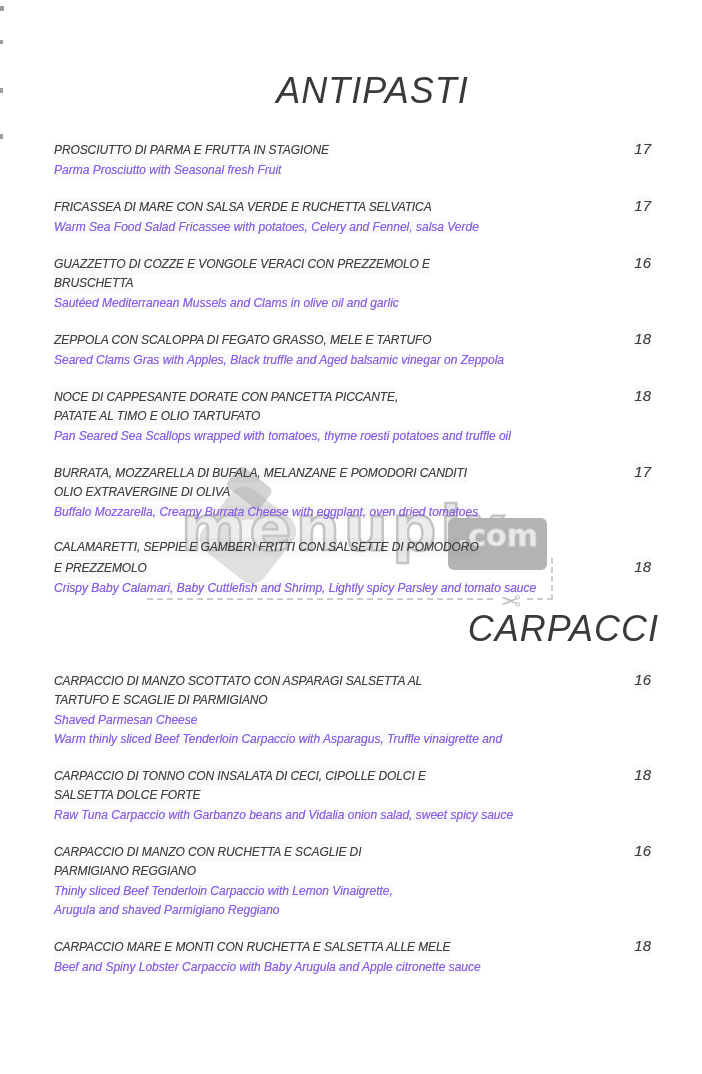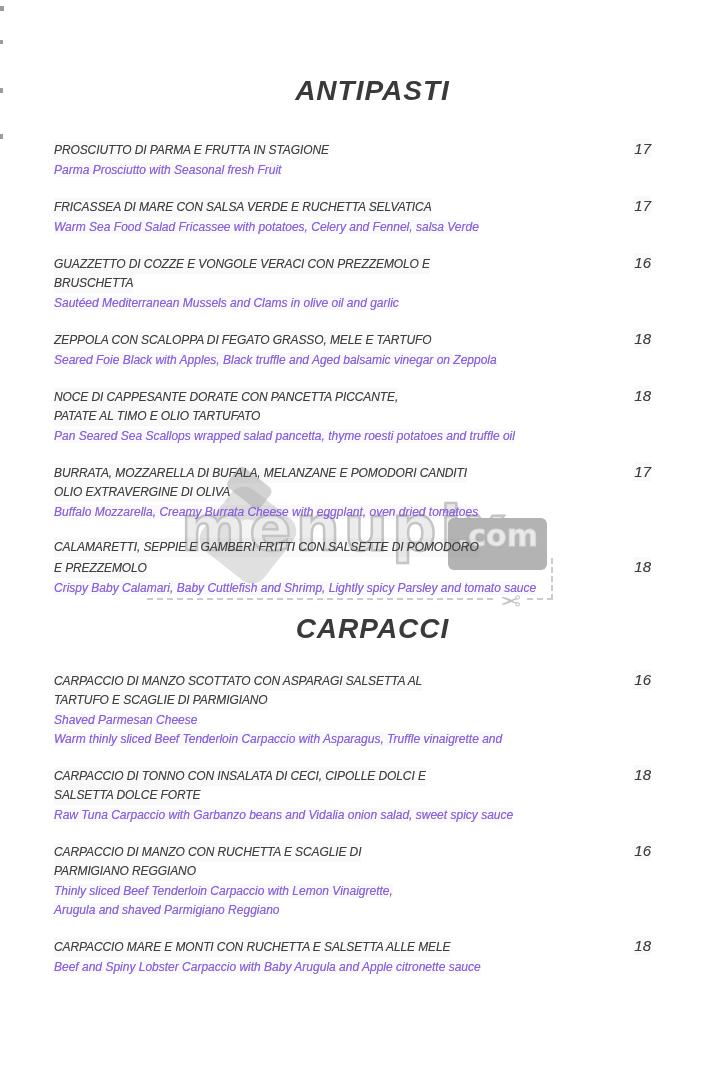--- a/index.html
+++ b/index.html
@@ -10,26 +10,26 @@
     font-style:italic;
     color:#3f3f3f;
     position:relative;
     overflow:hidden;
   }
   .menu{
     position:relative;z-index:1;
     padding:76px 51px 0 54px;
   }
   .sec-title{
-    font-size:28px;font-weight:700;letter-spacing:1px;
+    font-size:36px;font-weight:400;letter-spacing:1px;
     text-align:center;margin:0 0 33px 0;color:#3a3a3a;
     line-height:30px;
   }
   .sec-title .sec-inner{background:#ffffff;padding:0 12px;display:inline-block;transform:translateX(20px);}
-  .section.second .sec-title{margin:6px 0 26px 0;}
+  .section.second .sec-title{margin:6px 0 26px 0;text-align:right;}
   .item{margin-bottom:17px;}
   .row{display:flex;justify-content:space-between;align-items:baseline;line-height:19px;}
   .nm{font-size:12px;white-space:nowrap;letter-spacing:-0.1px;}
   .price{font-size:15px;flex:none;margin-left:10px;}
   .desc{line-height:17px;}
   .desc .scan{font-size:12px;color:#8b5cf6;margin-top:28px;}
   .scan{
     background:rgba(40,40,40,0.028);
     text-shadow:0 0 0.6px rgba(60,60,60,0.45);
   }
@@ -149,36 +149,36 @@
   </div>
 
   <div class="item">
     <div>
               <div class="row">
                 <span class="nm scan">ZEPPOLA CON SCALOPPA DI FEGATO GRASSO, MELE E TARTUFO</span>
                 <span class="price scan">18</span>
               </div>
             </div>
     <div>
-              <div class="desc"><span class="scan">Seared Foie Black with Apples, Black truffle and Aged balsamic vinegar on Zeppola</span></div>
+              <div class="desc"><span class="scan">Seared Clams Gras with Apples, Black truffle and Aged balsamic vinegar on Zeppola</span></div>
             </div>
   </div>
 
   <div class="item">
     <div>
               <div class="row">
                 <span class="nm scan">NOCE DI CAPPESANTE DORATE CON PANCETTA PICCANTE,</span>
                 <span class="price scan">18</span>
               </div>
               <div class="row">
                 <span class="nm scan">PATATE AL TIMO E OLIO TARTUFATO</span>
               </div>
             </div>
     <div>
-              <div class="desc"><span class="scan">Pan Seared Sea Scallops wrapped salad pancetta, thyme roesti potatoes and truffle oil</span></div>
+              <div class="desc"><span class="scan">Pan Seared Sea Scallops wrapped with tomatoes, thyme roesti potatoes and truffle oil</span></div>
             </div>
   </div>
 
   <div class="item">
     <div>
               <div class="row">
                 <span class="nm scan">BURRATA, MOZZARELLA DI BUFALA, MELANZANE E POMODORI CANDITI</span>
                 <span class="price scan">17</span>
               </div>
               <div class="row">

